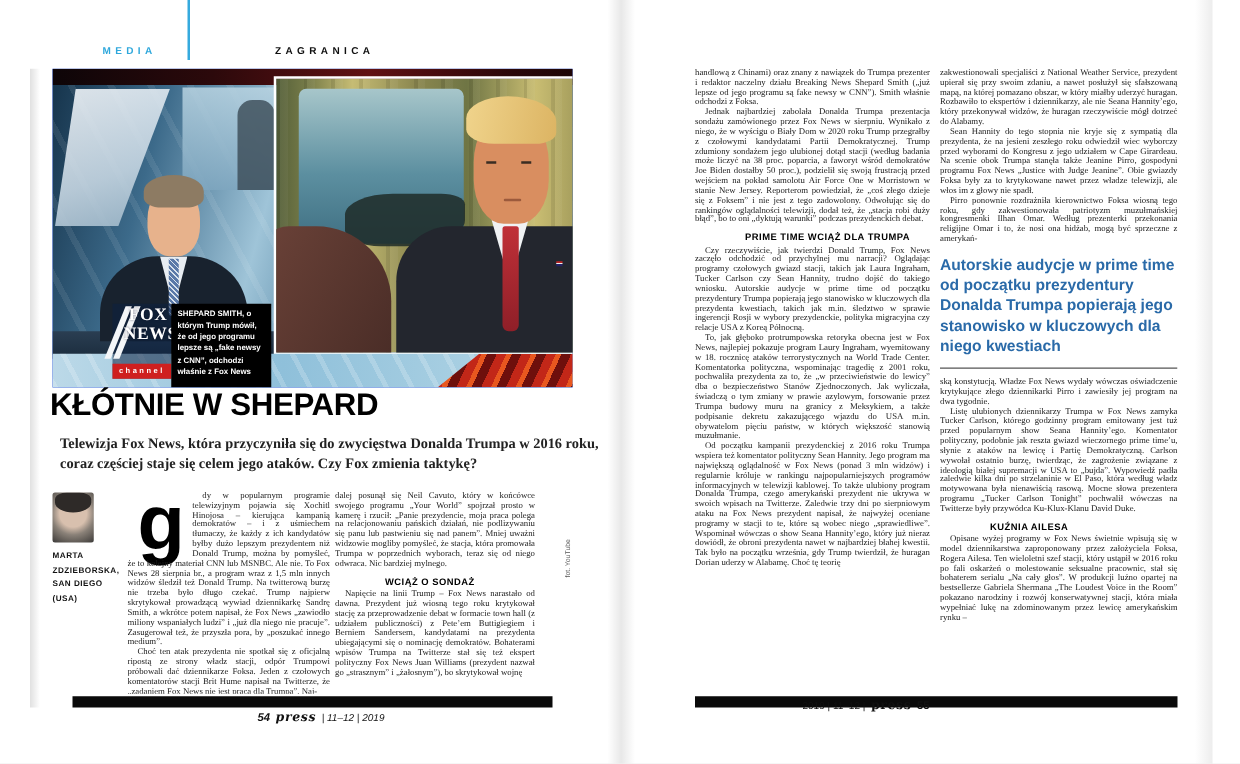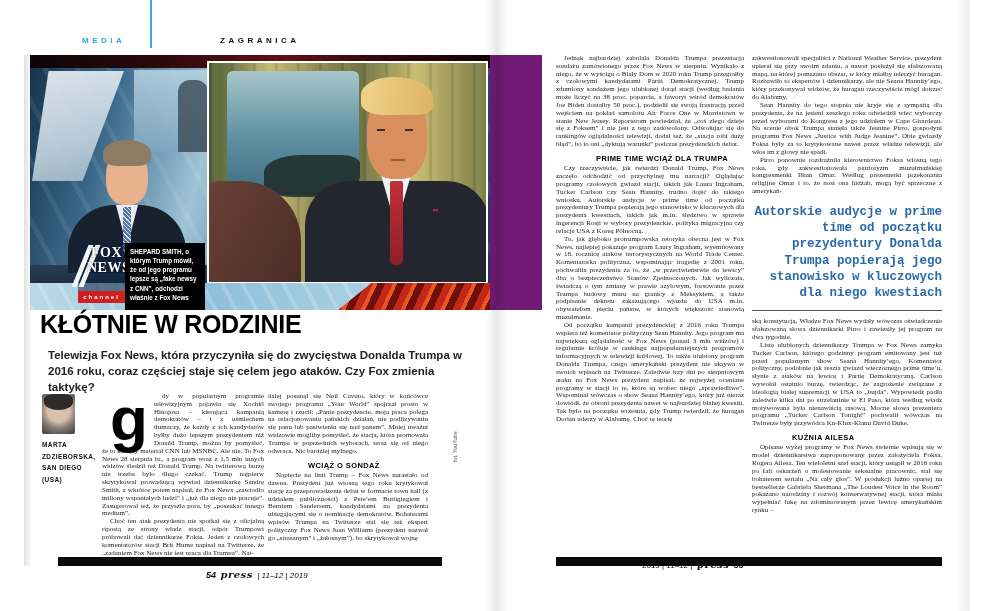--- a/index.html
+++ b/index.html
@@ -7,21 +7,21 @@
          font-family:"Liberation Serif",serif;color:#1a1a1a;}
   .abs{position:absolute;}
 
   
   .kicker{font-family:"Liberation Sans",sans-serif;font-weight:bold;font-size:8px;letter-spacing:3.5px;padding-left:32px;}
   .kicker.media{color:#2fa8dc;}
   .kicker.zagranica{color:#101010;}
   .vrule{width:2px;background:#35aade;}
 
   
-  .photo{left:30px;top:55px;width:512px;height:255px;overflow:hidden;background:#701a75;}
+  .photo{left:42px;top:55px;width:416px;height:255px;overflow:hidden;background:#1d4ed8;}
   .ph-topbar{left:0;top:0;width:460px;height:13px;
     background:linear-gradient(90deg,#0d0508 0%,#2c090b 28%,#611114 55%,#2a0709 80%,#120405 100%);}
   .ph-studio{left:0;top:13px;width:460px;height:216px;
     background:linear-gradient(105deg,#16344c 0%,#3c6a8a 18%,#9fc4d8 38%,#4a7d9d 55%,#2c567a 78%,#1c3c5c 100%);}
   .ph-streaks{left:0;top:13px;width:460px;height:216px;opacity:.5;
     background:repeating-linear-gradient(62deg,rgba(255,255,255,.16) 0 5px,rgba(255,255,255,0) 5px 28px);}
   .set-panel{left:2px;top:16px;width:92px;height:110px;background:linear-gradient(160deg,#f2f6fa 0%,#c6d6e2 60%,#9ab4c6 100%);
     clip-path:polygon(18% 0,100% 0,55% 100%,0 100%);opacity:.9;}
   .set-screen{left:104px;top:15px;width:74px;height:82px;background:linear-gradient(180deg,#b9d4e2,#7ea6bf);opacity:.85;}
   .set-person{left:148px;top:25px;width:30px;height:72px;background:#3a4a55;border-radius:12px 12px 0 0;opacity:.8;}
@@ -60,38 +60,38 @@
   .foxlogo .t{position:absolute;left:13px;color:#fff;font-family:"Liberation Serif",serif;font-weight:bold;
     font-size:14px;line-height:14px;letter-spacing:.5px;text-shadow:0 0 2px rgba(0,0,30,.6);}
   .fox-channel{position:absolute;left:0;bottom:0;width:47px;height:12px;background:#cf1f1f;color:#fff;
     font-family:"Liberation Sans",sans-serif;font-size:6px;font-weight:bold;letter-spacing:2px;text-align:center;line-height:12px;}
   .caption{left:95px;top:188px;width:80px;height:67px;background:#000;color:#fff;box-sizing:border-box;padding:4px 5px;
     font-family:"Liberation Sans",sans-serif;font-size:6.3px;line-height:1.45;font-weight:bold;}
 
   
   .headline{left:40px;top:310px;width:450px;font-family:"Liberation Sans",sans-serif;font-weight:900;
     font-size:25px;letter-spacing:-.3px;color:#000;}
-  .lede{left:48px;top:347px;width:432px;font-family:Liberation Sans, sans-serif;font-weight:bold;
+  .lede{left:48px;top:347px;width:432px;font-family:Liberation Serif, serif;font-weight:bold;
     font-size:11.5px;line-height:1.4;color:#222;}
   .author{left:42px;top:394px;width:62px;font-family:"Liberation Sans",sans-serif;}
   .author-photo{width:33px;height:40px;border-radius:2px;
     background:radial-gradient(circle at 50% 42%,#d8c0ae 0 38%,#8a8178 60%,#3c3a38 100%);position:relative;overflow:hidden;}
   .author-hair{position:absolute;left:2px;top:0;width:29px;height:16px;background:#2e2a28;border-radius:40% 40% 60% 60%;}
   .author-name{margin-top:5px;font-size:6.5px;font-weight:bold;letter-spacing:.4px;line-height:1.8;color:#111;}
 
   
   .col{text-align:justify;font-size:7px;line-height:1.12;overflow:hidden;}
   .col p.bp{margin:0;text-indent:8px;}
   .col p.bp.cont{text-indent:0;}
   .col h3.subhead{margin:6px 0 2px 0;font-family:"Liberation Sans",sans-serif;font-size:7.5px;
     letter-spacing:.4px;color:#000;padding-left:40px;}
   .dropcap{float:left;font-family:"Liberation Sans",sans-serif;font-weight:900;font-size:62px;
     line-height:.78;padding:2px 6px 0 0;color:#000;}
-  .pullquote{font-family:Liberation Mono, monospace;font-weight:900;color:#2a6aa8;
-    font-size:12.5px;line-height:1.3;text-align:right;margin:8px 0 9px 0;}
+  .pullquote{font-family:Liberation Sans, sans-serif;font-weight:900;color:#2a6aa8;
+    font-size:12.5px;line-height:1.3;text-align:left;margin:8px 0 9px 0;}
   .qrule{height:1px;background:#555;margin:0 0 7px 0;}
   .photocredit{left:452px;top:462px;width:12px;font-family:"Liberation Sans",sans-serif;font-size:5.5px;
     color:#555;transform:rotate(-90deg);transform-origin:left top;white-space:nowrap;}
 
   
   .footbar{height:9px;background:#0a0a0a;}
   .footline{font-family:"Liberation Sans",sans-serif;font-size:8px;color:#111;}
   .footline .pg{font-weight:bold;font-size:9px;}
   .footline .brand{font-family:"DejaVu Serif",serif;font-weight:bold;font-size:10px;letter-spacing:.5px;}
   .gutter{left:486px;top:0;width:22px;height:611px;
@@ -146,21 +146,21 @@
       <div class="fox-slash" style="left:2px;"></div>
       <div class="fox-slash" style="left:9px;"></div>
       <div class="t" style="top:3px;">FOX</div>
       <div class="t" style="top:18px;left:9px;">NEWS</div>
       <div class="fox-channel">channel</div>
     </div>
 
     <div class="abs caption"><span>SHEPARD SMITH,</span><span> o którym Trump mówił, że od jego programu lepsze są „fake newsy z CNN”, odchodzi właśnie z Fox News</span></div>
   </div>
 
-  <div class="abs headline">KŁÓTNIE W RODZINIE</div>
+  <div class="abs headline">KŁÓTNIE W SHEPARD</div>
   <div class="abs lede">Telewizja Fox News, która przyczyniła się do zwycięstwa Donalda Trumpa w 2016 roku, coraz częściej staje się celem jego ataków. Czy Fox zmienia taktykę?</div>
 
   <div class="abs author">
     <div class="author-photo">
         <div class="author-hair"></div>
       </div>
     <div class="author-name">
       <div>MARTA</div>
       <div>ZDZIEBORSKA,</div>
       <div>SAN DIEGO (USA)</div>
@@ -172,33 +172,34 @@
       <p class="bp">Choć ten atak prezydenta nie spotkał się z oficjalną ripostą ze strony władz stacji, odpór Trumpowi próbowali dać dziennikarze Foksa. Jeden z czołowych komentatorów stacji Brit Hume napisał na Twitterze, że „zadaniem Fox News nie jest praca dla Trumpa”. Naj-</p>
     </div>
   <div class="abs col" style="left:268px;top:393px;width:160px;height:162px;">
       <p class="bp cont">dalej posunął się Neil Cavuto, który w końcówce swojego programu „Your World” spojrzał prosto w kamerę i rzucił: „Panie prezydencie, moja praca polega na relacjonowaniu pańskich działań, nie podlizywaniu się panu lub pastwieniu się nad panem”. Mniej uważni widzowie mogliby pomyśleć, że stacja, która promowała Trumpa w poprzednich wyborach, teraz się od niego odwraca. Nic bardziej mylnego.</p>
       <h3 class="subhead">WCIĄŻ O SONDAŻ</h3>
       <p class="bp">Napięcie na linii Trump – Fox News narastało od dawna. Prezydent już wiosną tego roku krytykował stację za przeprowadzenie debat w formacie town hall (z udziałem publiczności) z Pete’em Buttigiegiem i Berniem Sandersem, kandydatami na prezydenta ubiegającymi się o nominację demokratów. Bohaterami wpisów Trumpa na Twitterze stał się też ekspert polityczny Fox News Juan Williams (prezydent nazwał go „strasznym” i „żałosnym”), bo skrytykował wojnę</p>
     </div>
   <div class="abs photocredit">fot. YouTube</div>
 
   <div class="abs col" style="left:556px;top:55px;width:188px;height:500px;">
+      <p class="bp cont">handlową z Chinami) oraz znany z nawiązek do Trumpa prezenter i redaktor naczelny działu Breaking News Shepard Smith („już lepsze od jego programu są fake newsy w CNN”). Smith właśnie odchodzi z Foksa.</p>
       <p class="bp">Jednak najbardziej zabolała Donalda Trumpa prezentacja sondażu zamówionego przez Fox News w sierpniu. Wynikało z niego, że w wyścigu o Biały Dom w 2020 roku Trump przegrałby z czołowymi kandydatami Partii Demokratycznej. Trump zdumiony sondażem jego ulubionej dotąd stacji (według badania może liczyć na 38 proc. poparcia, a faworyt wśród demokratów Joe Biden dostałby 50 proc.), podzielił się swoją frustracją przed wejściem na pokład samolotu Air Force One w Morristown w stanie New Jersey. Reporterom powiedział, że „coś złego dzieje się z Foksem” i nie jest z tego zadowolony. Odwołując się do rankingów oglądalności telewizji, dodał też, że „stacja robi duży błąd”, bo to oni „dyktują warunki” podczas prezydenckich debat.</p>
       <h3 class="subhead">PRIME TIME WCIĄŻ DLA TRUMPA</h3>
       <p class="bp">Czy rzeczywiście, jak twierdzi Donald Trump, Fox News zaczęło odchodzić od przychylnej mu narracji? Oglądając programy czołowych gwiazd stacji, takich jak Laura Ingraham, Tucker Carlson czy Sean Hannity, trudno dojść do takiego wniosku. Autorskie audycje w prime time od początku prezydentury Trumpa popierają jego stanowisko w kluczowych dla prezydenta kwestiach, takich jak m.in. śledztwo w sprawie ingerencji Rosji w wybory prezydenckie, polityka migracyjna czy relacje USA z Koreą Północną.</p>
       <p class="bp">To, jak głęboko protrumpowska retoryka obecna jest w Fox News, najlepiej pokazuje program Laury Ingraham, wyemitowany w 18. rocznicę ataków terrorystycznych na World Trade Center. Komentatorka polityczna, wspominając tragedię z 2001 roku, pochwaliła prezydenta za to, że „w przeciwieństwie do lewicy” dba o bezpieczeństwo Stanów Zjednoczonych. Jak wyliczała, świadczą o tym zmiany w prawie azylowym, forsowanie przez Trumpa budowy muru na granicy z Meksykiem, a także podpisanie dekretu zakazującego wjazdu do USA m.in. obywatelom pięciu państw, w których większość stanowią muzułmanie.</p>
       <p class="bp">Od początku kampanii prezydenckiej z 2016 roku Trumpa wspiera też komentator polityczny Sean Hannity. Jego program ma największą oglądalność w Fox News (ponad 3 mln widzów) i regularnie króluje w rankingu najpopularniejszych programów informacyjnych w telewizji kablowej. To także ulubiony program Donalda Trumpa, czego amerykański prezydent nie ukrywa w swoich wpisach na Twitterze. Zaledwie trzy dni po sierpniowym ataku na Fox News prezydent napisał, że najwyżej oceniane programy w stacji to te, które są wobec niego „sprawiedliwe”. Wspominał wówczas o show Seana Hannity’ego, który już nieraz dowiódł, że obroni prezydenta nawet w najbardziej błahej kwestii. Tak było na początku września, gdy Trump twierdził, że huragan Dorian uderzy w Alabamę. Choć tę teorię</p>
     </div>
   <div class="abs col" style="left:752px;top:55px;width:190px;height:500px;">
       <p class="bp cont">zakwestionowali specjaliści z National Weather Service, prezydent upierał się przy swoim zdaniu, a nawet posłużył się sfałszowaną mapą, na której pomazano obszar, w który miałby uderzyć huragan. Rozbawiło to ekspertów i dziennikarzy, ale nie Seana Hannity’ego, który przekonywał widzów, że huragan rzeczywiście mógł dotrzeć do Alabamy.</p>
       <p class="bp">Sean Hannity do tego stopnia nie kryje się z sympatią dla prezydenta, że na jesieni zeszłego roku odwiedził wiec wyborczy przed wyborami do Kongresu z jego udziałem w Cape Girardeau. Na scenie obok Trumpa stanęła także Jeanine Pirro, gospodyni programu Fox News „Justice with Judge Jeanine”. Obie gwiazdy Foksa były za to krytykowane nawet przez władze telewizji, ale włos im z głowy nie spadł.</p>
       <p class="bp">Pirro ponownie rozdrażniła kierownictwo Foksa wiosną tego roku, gdy zakwestionowała patriotyzm muzułmańskiej kongresmenki Ilhan Omar. Według prezenterki przekonania religijne Omar i to, że nosi ona hidżab, mogą być sprzeczne z amerykań-</p>
       <div class="pullquote">Autorskie audycje w prime time od początku prezydentury Donalda Trumpa popierają jego stanowisko w kluczowych dla niego kwestiach</div>
       <div class="qrule"></div>
-      <p class="bp cont">ską konstytucją. Władze Fox News wydały wówczas oświadczenie sfałszowaną słowa dziennikarki Pirro i zawiesiły jej program na dwa tygodnie.</p>
+      <p class="bp cont">ską konstytucją. Władze Fox News wydały wówczas oświadczenie krytykujące złego dziennikarki Pirro i zawiesiły jej program na dwa tygodnie.</p>
       <p class="bp">Listę ulubionych dziennikarzy Trumpa w Fox News zamyka Tucker Carlson, którego godzinny program emitowany jest tuż przed popularnym show Seana Hannity’ego. Komentator polityczny, podobnie jak reszta gwiazd wieczornego prime time’u, słynie z ataków na lewicę i Partię Demokratyczną. Carlson wywołał ostatnio burzę, twierdząc, że zagrożenie związane z ideologią białej supremacji w USA to „bujda”. Wypowiedź padła zaledwie kilka dni po strzelaninie w El Paso, która według władz motywowana była nienawiścią rasową. Mocne słowa prezentera programu „Tucker Carlson Tonight” pochwalił wówczas na Twitterze były przywódca Ku-Klux-Klanu David Duke.</p>
       <h3 class="subhead">KUŹNIA AILESA</h3>
       <p class="bp">Opisane wyżej programy w Fox News świetnie wpisują się w model dziennikarstwa zaproponowany przez założyciela Foksa, Rogera Ailesa. Ten wieloletni szef stacji, który ustąpił w 2016 roku po fali oskarżeń o molestowanie seksualne pracownic, stał się bohaterem serialu „Na cały głos”. W produkcji luźno opartej na bestsellerze Gabriela Shermana „The Loudest Voice in the Room” pokazano narodziny i rozwój konserwatywnej stacji, która miała wypełniać lukę na zdominowanym przez lewicę amerykańskim rynku –</p>
     </div>
 
   <div class="abs footbar" style="left:58px;top:557px;width:384px;"></div>
   <div class="abs footbar" style="left:556px;top:557px;width:386px;"></div>
   <div class="abs footline" style="left:206px;top:569px;font-style:italic;">
     <span class="pg">54</span>&nbsp;
     <span class="brand">press</span>&nbsp;

